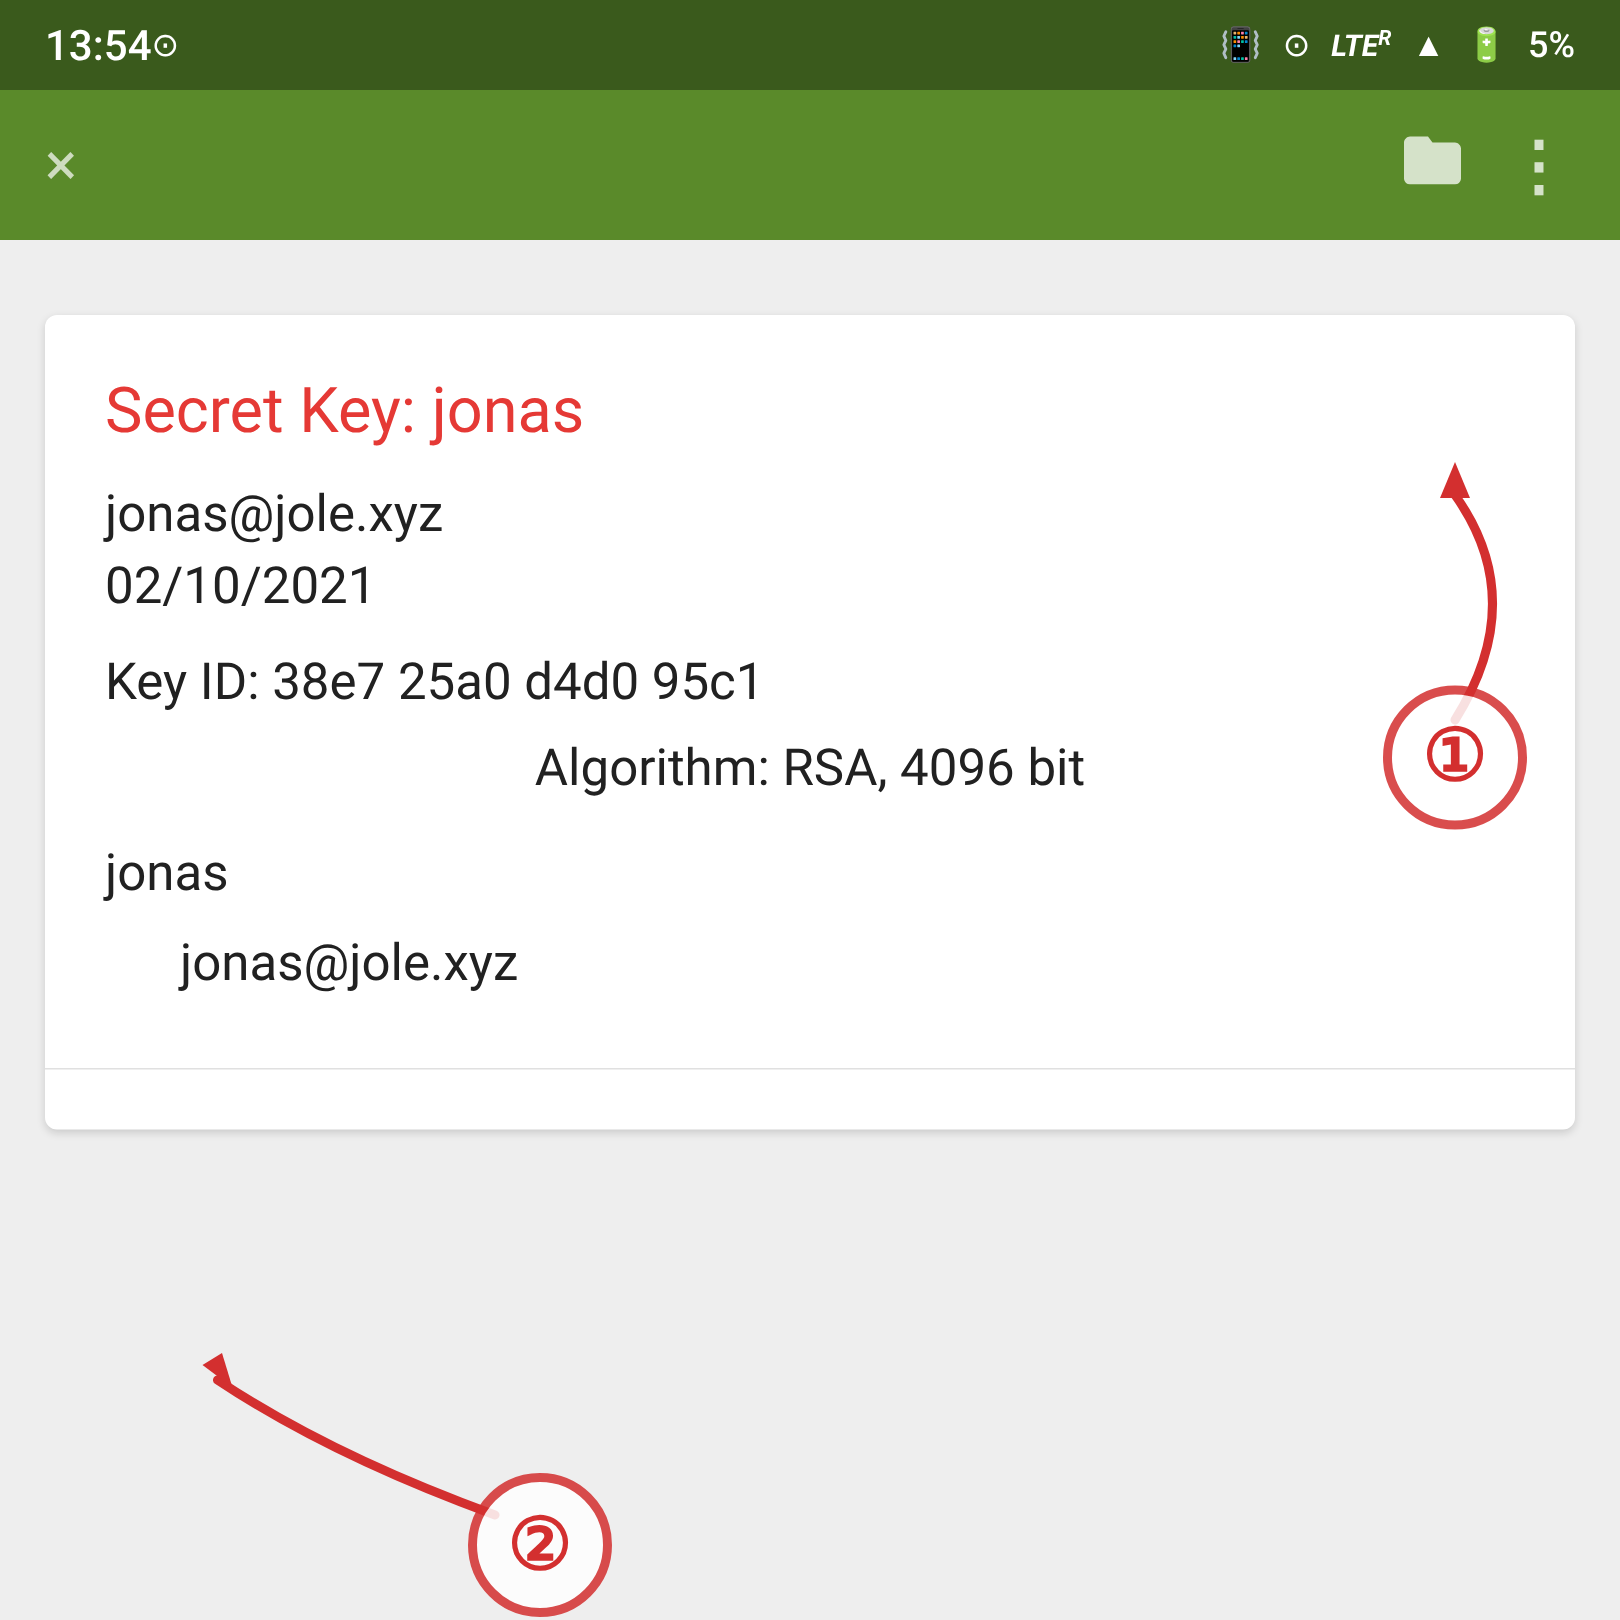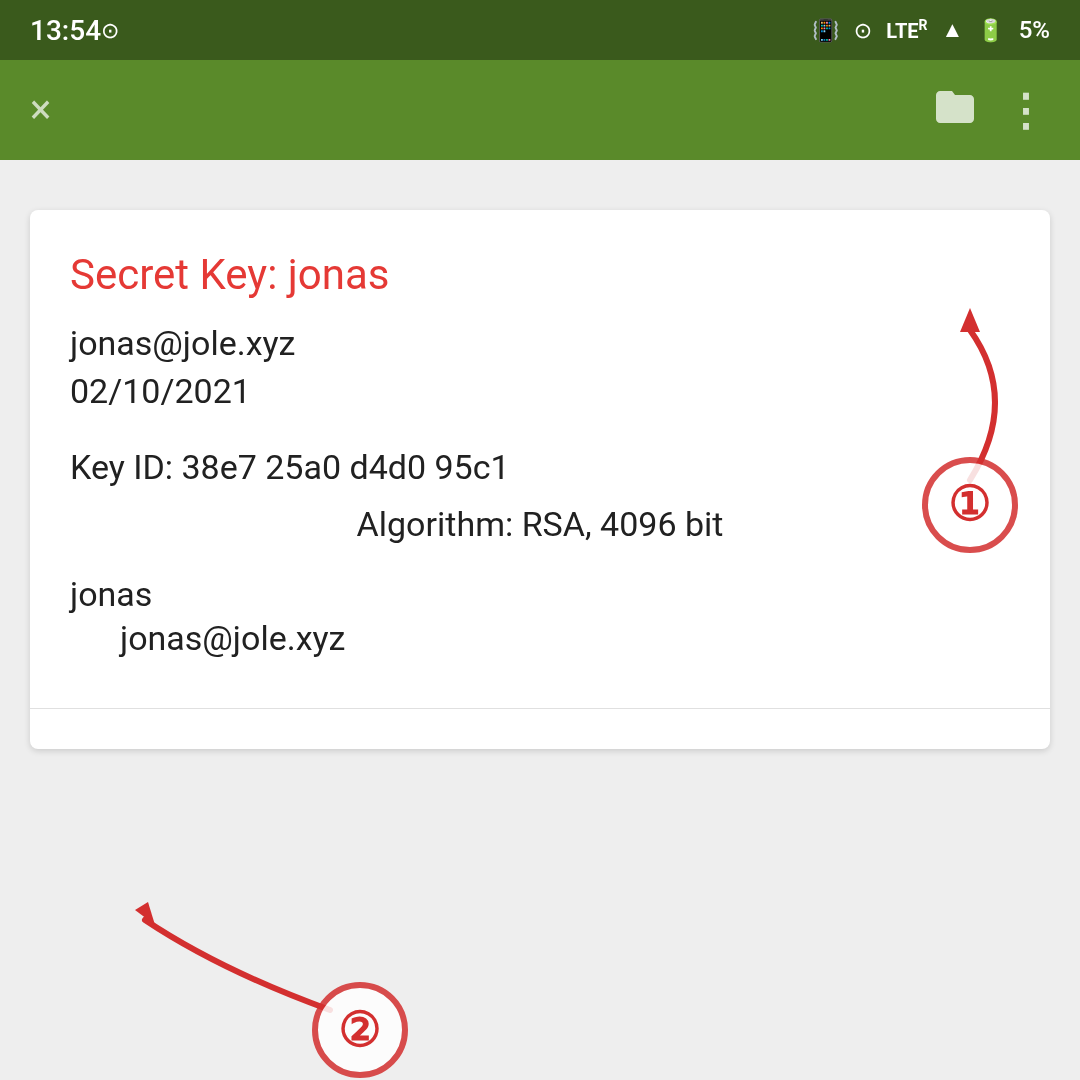--- a/index.html
+++ b/index.html
@@ -125,21 +125,21 @@
     .key-email {
       color: #212121;
       font-size: 34px;
       margin-bottom: 8px;
       font-weight: 400;
     }
 
     .key-date {
       color: #212121;
       font-size: 34px;
-      margin-bottom: 36px;
+      margin-bottom: 24px;
       font-weight: 400;
     }
 
     .key-id-row {
       color: #212121;
       font-size: 34px;
       margin-bottom: 17px;
       font-weight: 400;
     }
 
@@ -147,21 +147,21 @@
       color: #212121;
       font-size: 34px;
       margin-bottom: 30px;
       font-weight: 400;
       text-align: center;
     }
 
     .key-name {
       color: #212121;
       font-size: 34px;
-      margin-bottom: 4px;
+      margin-bottom: 20px;
     }
 
     .key-sub-email {
       color: #212121;
       font-size: 34px;
       padding-left: 50px;
       margin-bottom: 50px;
     }
 
     .import-btn {
@@ -201,21 +201,21 @@
 <body>
 
 <div class="status-bar">
   <div class="status-bar-left">
     <span class="status-time">13:54</span>
     <span class="status-icon">⊙</span>
   </div>
   <div class="status-bar-right">
     <span>📳</span>
     <span>⊙</span>
-    <span style="font-size:20px; font-weight:bold;">LTE<sup style="font-size:14px;">R</sup></span>
+    <span style="font-size:20px; font-weight:bold;font-style:italic;">LTE<sup style="font-size:14px;">R</sup></span>
     <span>▲</span>
     <span>🔋</span>
     <span class="battery-text">5%</span>
   </div>
 </div>
 
 <div class="app-toolbar">
   <div class="toolbar-left">
     <span class="close-btn">×</span>
   </div>

